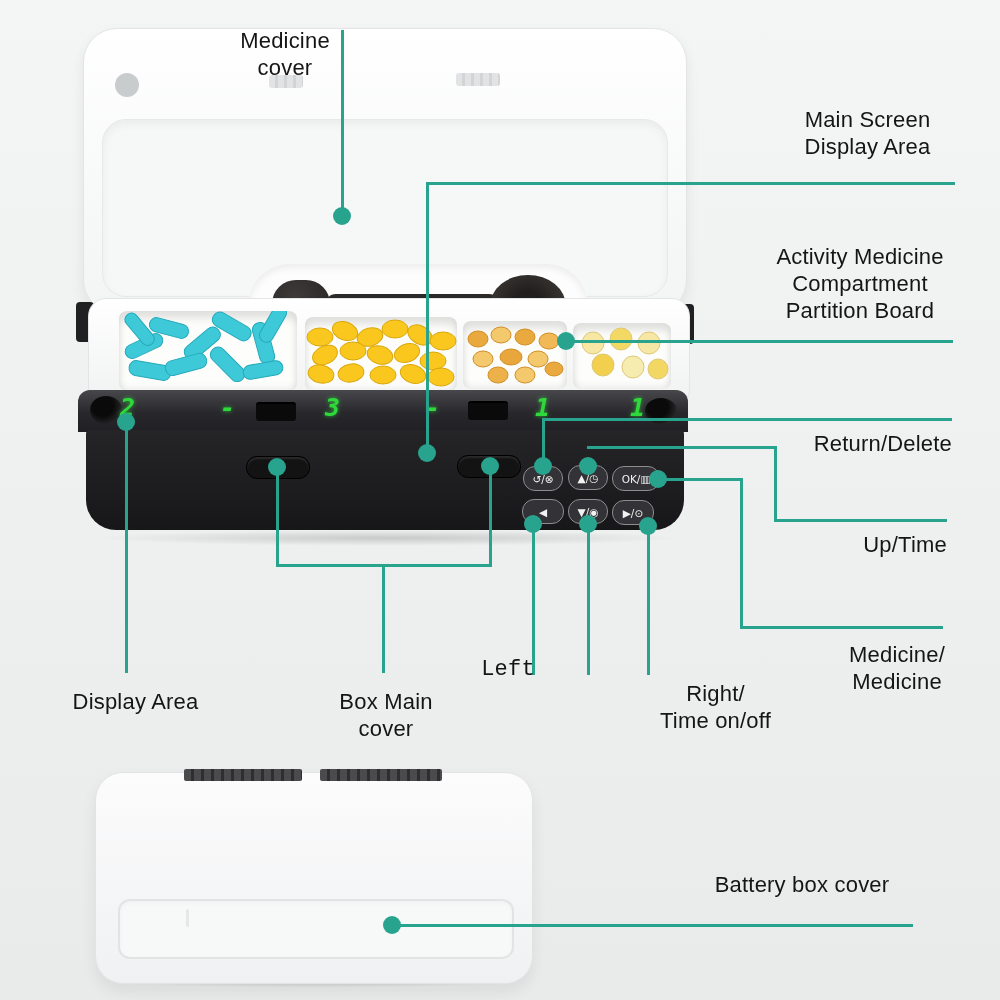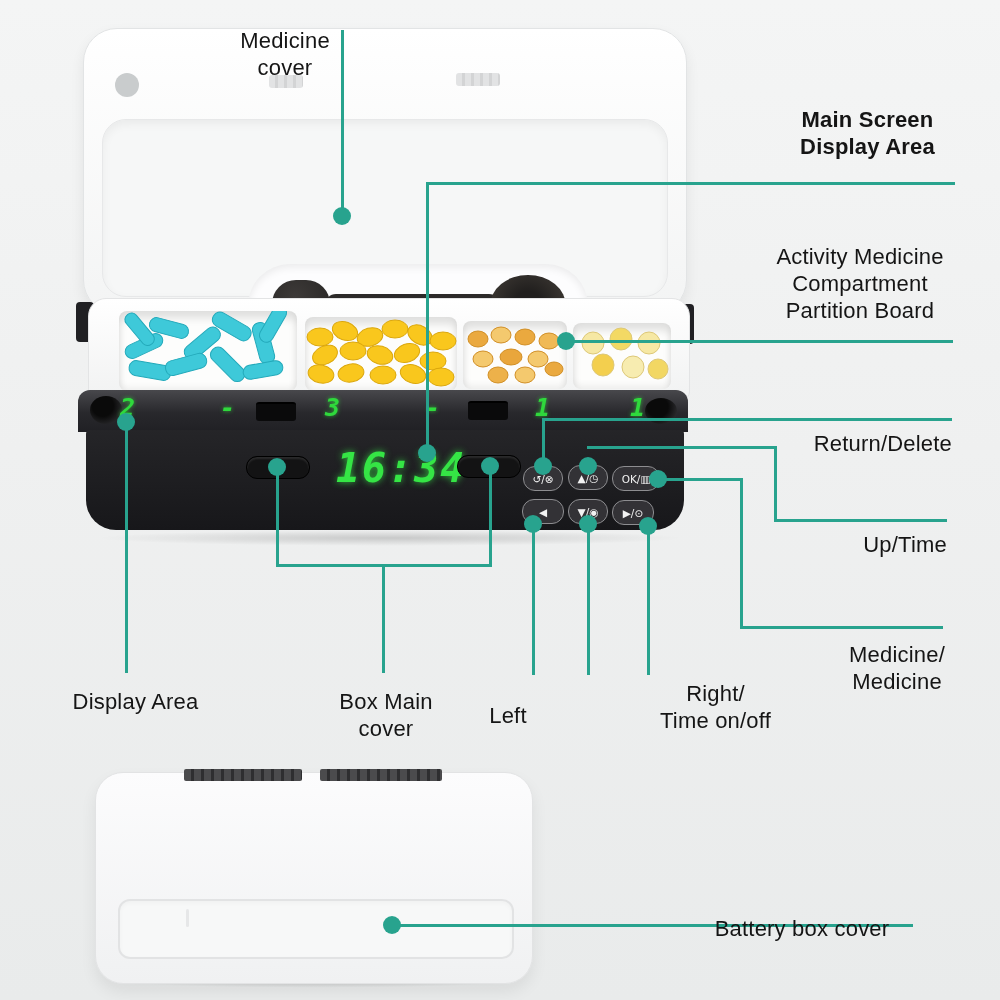--- a/index.html
+++ b/index.html
@@ -162,21 +162,20 @@
     <div class="ind" style="left:142px;top:3px;">-</div>
     <div class="slot" style="left:178px;top:12px;"></div>
     <div class="ind" style="left:247px;top:3px;">3</div>
     <div class="ind" style="left:347px;top:3px;">-</div>
     <div class="slot" style="left:390px;top:11px;"></div>
     <div class="ind" style="left:457px;top:3px;">1</div>
     <div class="ind" style="left:552px;top:3px;">1</div>
   </div>
 
   <div class="base-front">
-    <div class="led-time">16:34</div>
     <div class="cover-btn" style="left:160px;top:26px;"></div>
     <div class="cover-btn" style="left:371px;top:25px;"></div>
     <div class="key" style="left:437px;top:36px;width:38px;">↺/⊗</div>
     <div class="key" style="left:482px;top:35px;width:38px;">▲/◷</div>
     <div class="key" style="left:526px;top:36px;width:46px;">OK/▥</div>
     <div class="key" style="left:436px;top:69px;width:40px;">◀</div>
     <div class="key" style="left:482px;top:69px;width:38px;">▼/◉</div>
     <div class="key" style="left:526px;top:70px;width:40px;">▶/⊙</div>
   </div>
 
@@ -231,21 +230,21 @@
   <div class="ln" style="left:647px;top:526px;width:3px;height:149px;"></div>
   <div class="dot" style="left:639px;top:517px;"></div>
 
   <div class="ln" style="left:392px;top:924px;width:521px;height:3px;"></div>
   <div class="dot" style="left:383px;top:916px;"></div>
 
   <div class="lbl center" style="left:225px;top:27px;width:120px;">
     <div>Medicine</div>
     <div>cover</div>
   </div>
-  <div class="lbl center" style="left:775px;top:106px;width:185px;font-weight:bold;">
+  <div class="lbl center" style="left:775px;top:106px;width:185px;">
     <div>Main Screen</div>
     <div>Display Area</div>
   </div>
   <div class="lbl right" style="left:782px;top:430px;width:170px;">
     <div>Return/Delete</div>
   </div>
   <div class="lbl center" style="left:760px;top:243px;width:200px;">
     <div>Activity Medicine</div>
     <div>Compartment</div>
     <div>Partition Board</div>
@@ -257,24 +256,24 @@
     <div>Medicine/</div>
     <div>Medicine</div>
   </div>
   <div class="lbl center" style="left:38px;top:688px;width:195px;">
     <div>Display Area</div>
   </div>
   <div class="lbl center" style="left:316px;top:688px;width:140px;">
     <div>Box Main</div>
     <div>cover</div>
   </div>
-  <div class="lbl center" style="left:473px;top:702px;width:70px;">
+  <div class="lbl center" style="left:473px;top:656px;width:70px;font-family:Liberation Mono, monospace;">
     <div>Left</div>
   </div>
   <div class="lbl center" style="left:643px;top:680px;width:145px;">
     <div>Right/</div>
     <div>Time on/off</div>
   </div>
-  <div class="lbl center" style="left:702px;top:871px;width:200px;margin-top:44px;">
+  <div class="lbl center" style="left:702px;top:871px;width:200px;">
     <div>Battery box cover</div>
   </div>
 
 </div>
 
 </body></html>

